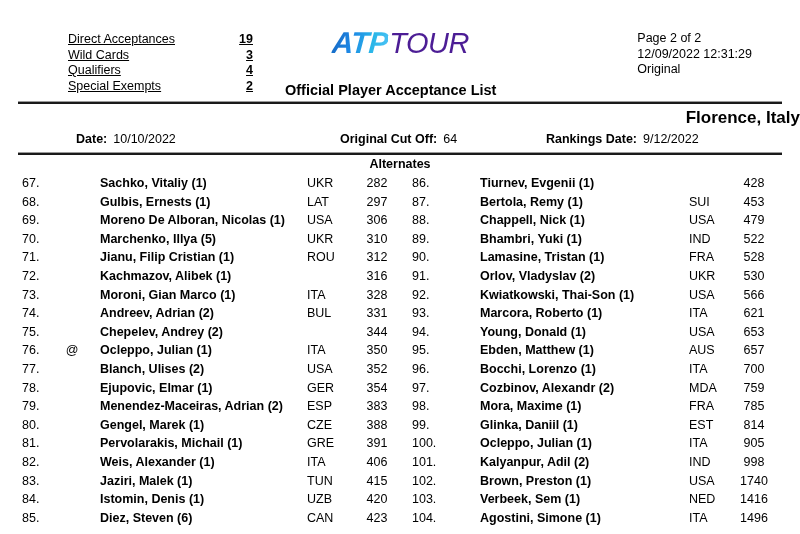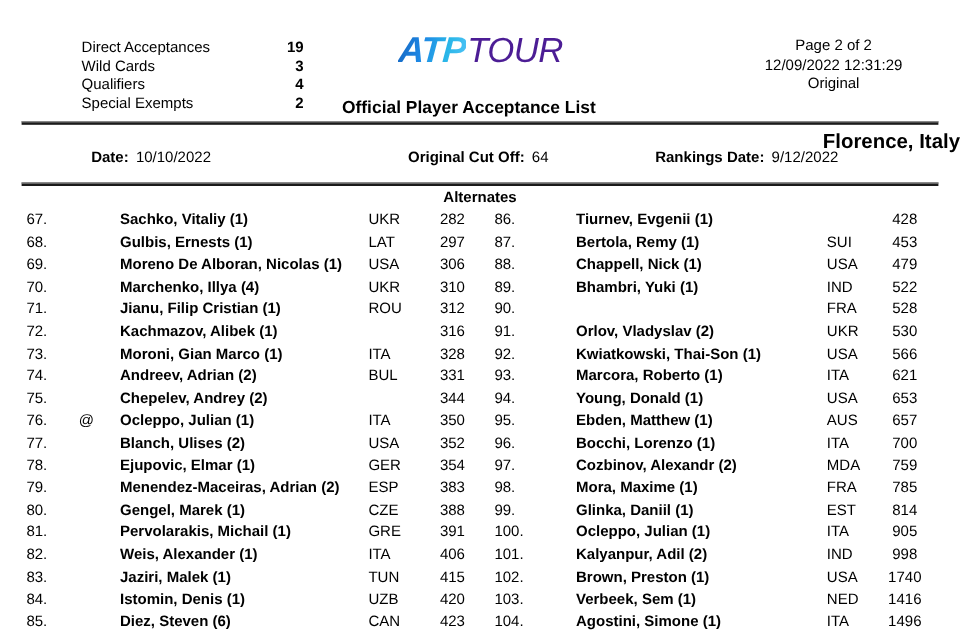--- a/index.html
+++ b/index.html
@@ -21,20 +21,21 @@
     left: 68px; top: 32px;
     width: 185px;
   }
   .stat-row {
     display: flex;
     justify-content: space-between;
     align-items: baseline;
     font-size: 12.5px;
     line-height: 15.6px;
     white-space: nowrap;
+    text-decoration: underline;
   }
   .stat-label { font-weight: 400; }
   .stat-value { font-weight: bold; }
 
   .logo {
     position: absolute;
     left: 332px; top: 26px;
     display: flex;
     align-items: baseline;
     font-style: italic;
@@ -55,21 +56,21 @@
     font-size: 29px;
     color: #4c1d95;
     font-weight: 500;
     margin-left: 1px;
     letter-spacing: -0.5px;
   }
 
   .pageinfo {
     position: absolute;
     right: 48px; top: 31px;
-    text-align: center;
+    text-align: left;
     font-size: 12.5px;
     line-height: 15.6px;
     white-space: nowrap;
   }
 
   .doc-title {
     position: absolute;
     left: 285px; top: 82px;
     font-size: 14.5px;
     font-weight: bold;
@@ -89,21 +90,21 @@
   .rule-2 { top: 152px; }
 
   
   .tournament {
     position: absolute;
     top: 108px; left: 0; width: 800px;
     text-align: right;
     font-size: 17px;
     font-weight: bold;
   }
-  .meta-row { position: absolute; top: 124px; left: 0; width: 674px; height: 18px; }
+  .meta-row { position: absolute; top: 132px; left: 0; width: 674px; height: 18px; }
   .meta-date { position: absolute; left: 76px; font-size: 12.5px; white-space: nowrap; }
   .meta-cut  { position: absolute; left: 340px; font-size: 12.5px; white-space: nowrap; }
   .meta-rank { position: absolute; left: 546px; font-size: 12.5px; white-space: nowrap; }
   .meta-lbl { font-weight: bold; }
   .meta-val { font-weight: 400; margin-left: 6px; }
 
   .section-title {
     position: absolute;
     top: 157px; left: 0; width: 800px;
     text-align: center;
@@ -228,21 +229,21 @@
         <div class="prow">
           <span class="p-num">69.</span>
           <span class="p-mark"></span>
           <span class="p-name">Moreno De Alboran, Nicolas (1)</span>
           <span class="p-country">USA</span>
           <span class="p-rank">306</span>
         </div>
         <div class="prow">
           <span class="p-num">70.</span>
           <span class="p-mark"></span>
-          <span class="p-name">Marchenko, Illya (4)</span>
+          <span class="p-name">Marchenko, Illya (5)</span>
           <span class="p-country">UKR</span>
           <span class="p-rank">310</span>
         </div>
         <div class="prow">
           <span class="p-num">71.</span>
           <span class="p-mark"></span>
           <span class="p-name">Jianu, Filip Cristian (1)</span>
           <span class="p-country">ROU</span>
           <span class="p-rank">312</span>
         </div>
@@ -370,20 +371,21 @@
         <div class="prow">
           <span class="p-num">89.</span>
           <span class="p-mark"></span>
           <span class="p-name">Bhambri, Yuki (1)</span>
           <span class="p-country">IND</span>
           <span class="p-rank">522</span>
         </div>
         <div class="prow">
           <span class="p-num">90.</span>
           <span class="p-mark"></span>
+          <span class="p-name">Lamasine, Tristan (1)</span>
           <span class="p-country">FRA</span>
           <span class="p-rank">528</span>
         </div>
         <div class="prow">
           <span class="p-num">91.</span>
           <span class="p-mark"></span>
           <span class="p-name">Orlov, Vladyslav (2)</span>
           <span class="p-country">UKR</span>
           <span class="p-rank">530</span>
         </div>

